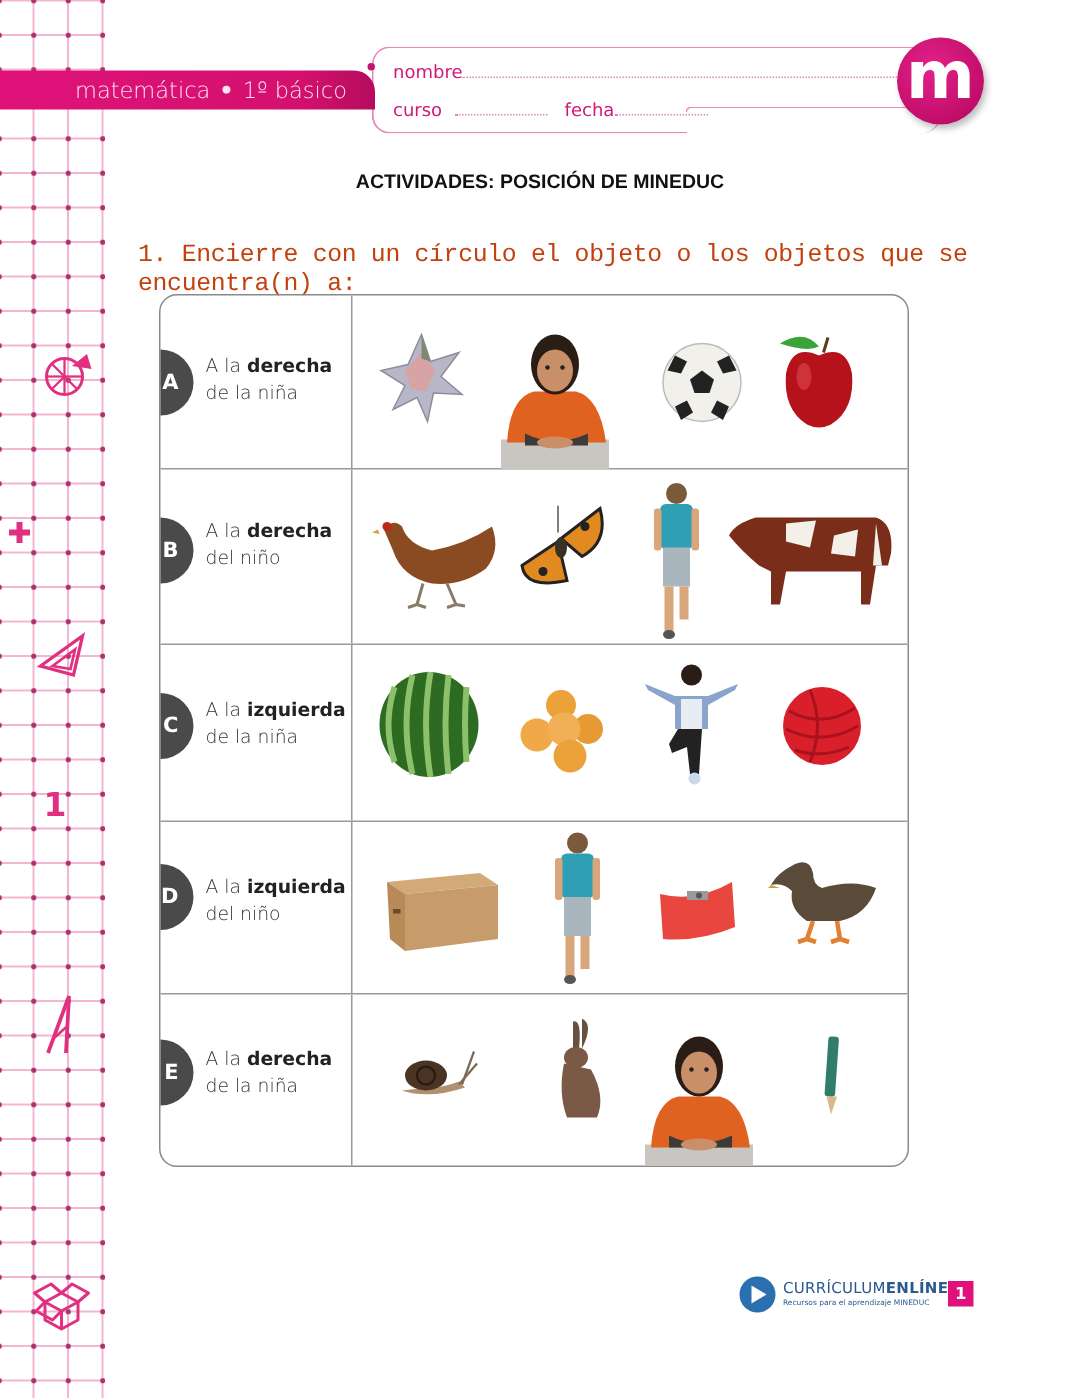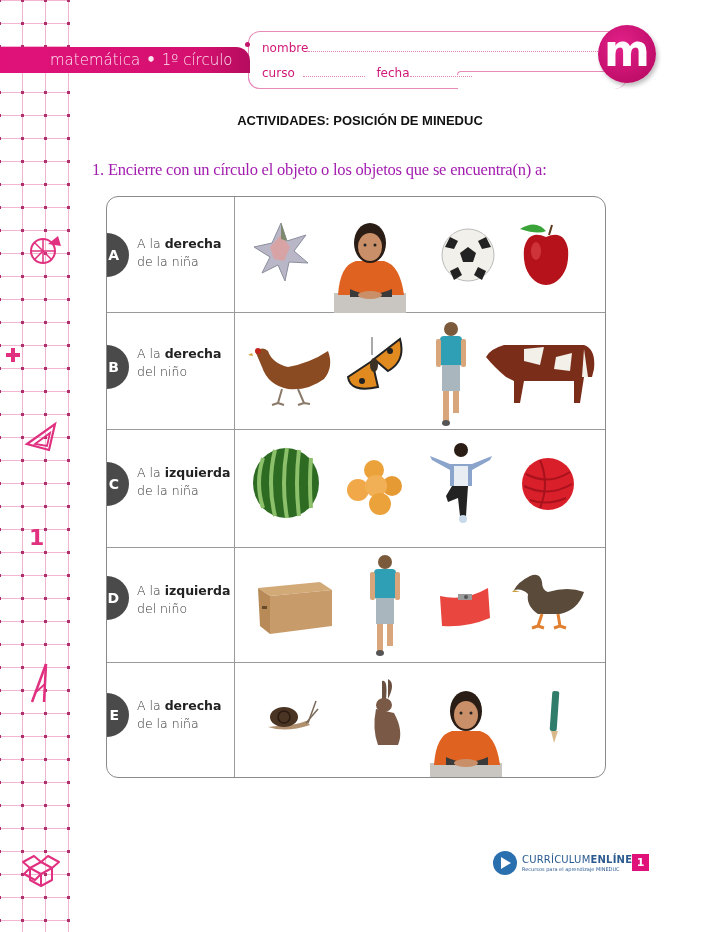--- a/index.html
+++ b/index.html
@@ -63,22 +63,22 @@
     color: #fff; font-family: "DejaVu Sans", sans-serif; font-weight: bold; font-size: 44px;
     text-align: center; line-height: 52px; z-index: 3;
   }
 
   
   .activity-title {
     position: absolute; left: 0; width: 720px; top: 113px; text-align: center;
     font-family: "Liberation Sans", sans-serif; font-weight: bold; font-size: 13px; color: #111;
   }
   .instruction {
-    position: absolute; left: 92px; top: 160px; font-family: Liberation Serif, serif;
-    font-size: 16.5px; color: #a21caf; letter-spacing: -0.2px;
+    position: absolute; left: 92px; top: 160px; font-family: Liberation Mono, monospace;
+    font-size: 16.5px; color: #c2410c; letter-spacing: -0.2px;
   }
 
   
   .task-table {
     position: absolute; left: 106px; top: 196px; width: 500px; height: 582px;
     border: 1.5px solid #8a8a8a; border-radius: 12px; overflow: hidden;
   }
   .row { position: absolute; left: 0; width: 100%; border-bottom: 1.5px solid #9a9a9a; }
   .row:last-child { border-bottom: none; }
   .row-label-cell {
@@ -164,21 +164,21 @@
       <path d="M10 16 L10 28 L21 34 L32 28 L32 16"></path>
       <path d="M21 22 L21 34"></path>
       <path d="M10 16 L3 10 L14 4 L21 10"></path>
       <path d="M32 16 L39 10 L28 4 L21 10"></path>
       <path d="M10 16 L4 22 L15 28 L21 22"></path>
     </g>
   </svg>
 </div>
 
 <div class="subject-band">
-  <span>matemática</span><span class="dot">•</span><span>1º círculo</span>
+  <span>matemática</span><span class="dot">•</span><span>1º básico</span>
 </div>
 
 <div class="name-box"></div>
 <div class="name-box-bottom"></div>
 <div class="name-box-bottom2"></div>
 
 <div class="field-row r1">
   <span>nombre</span><span class="dots" style="width:298px;"></span>
 </div>
 <div class="field-row r2">

